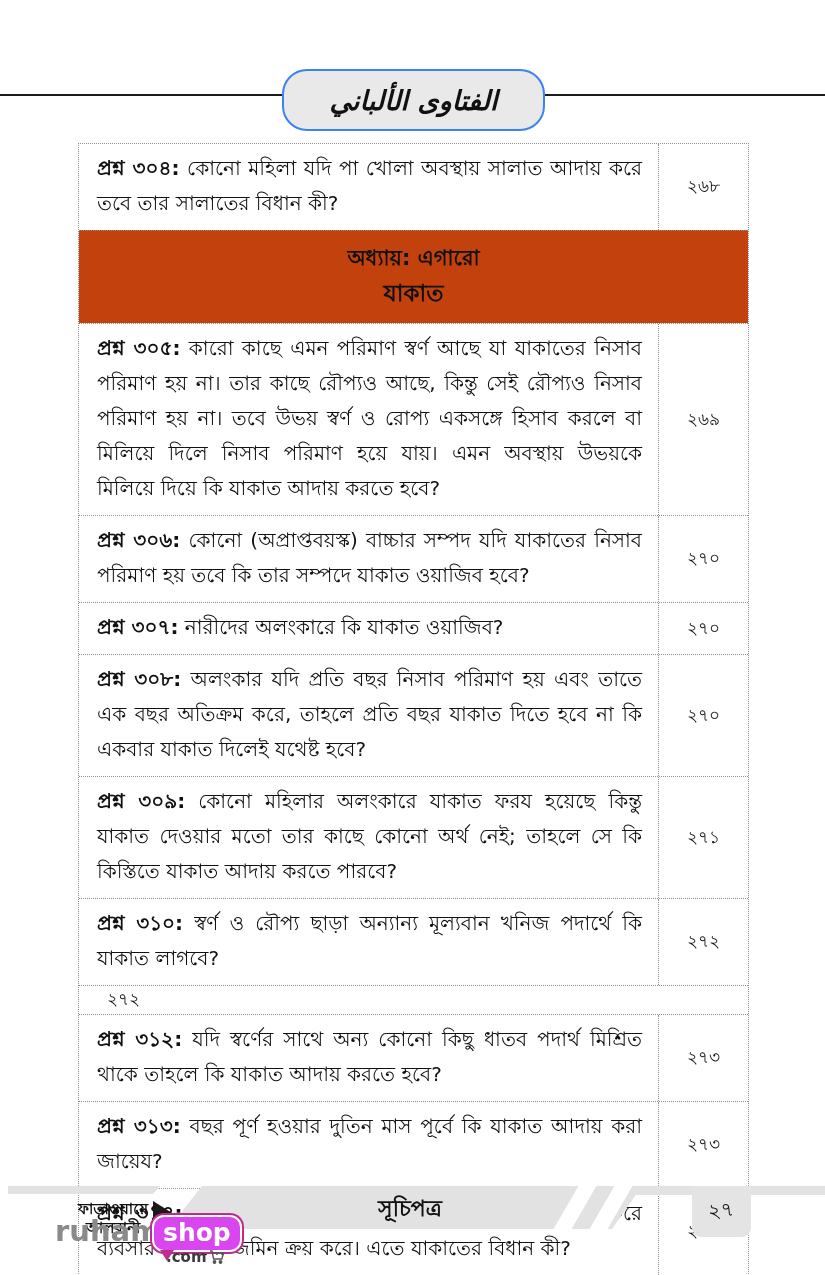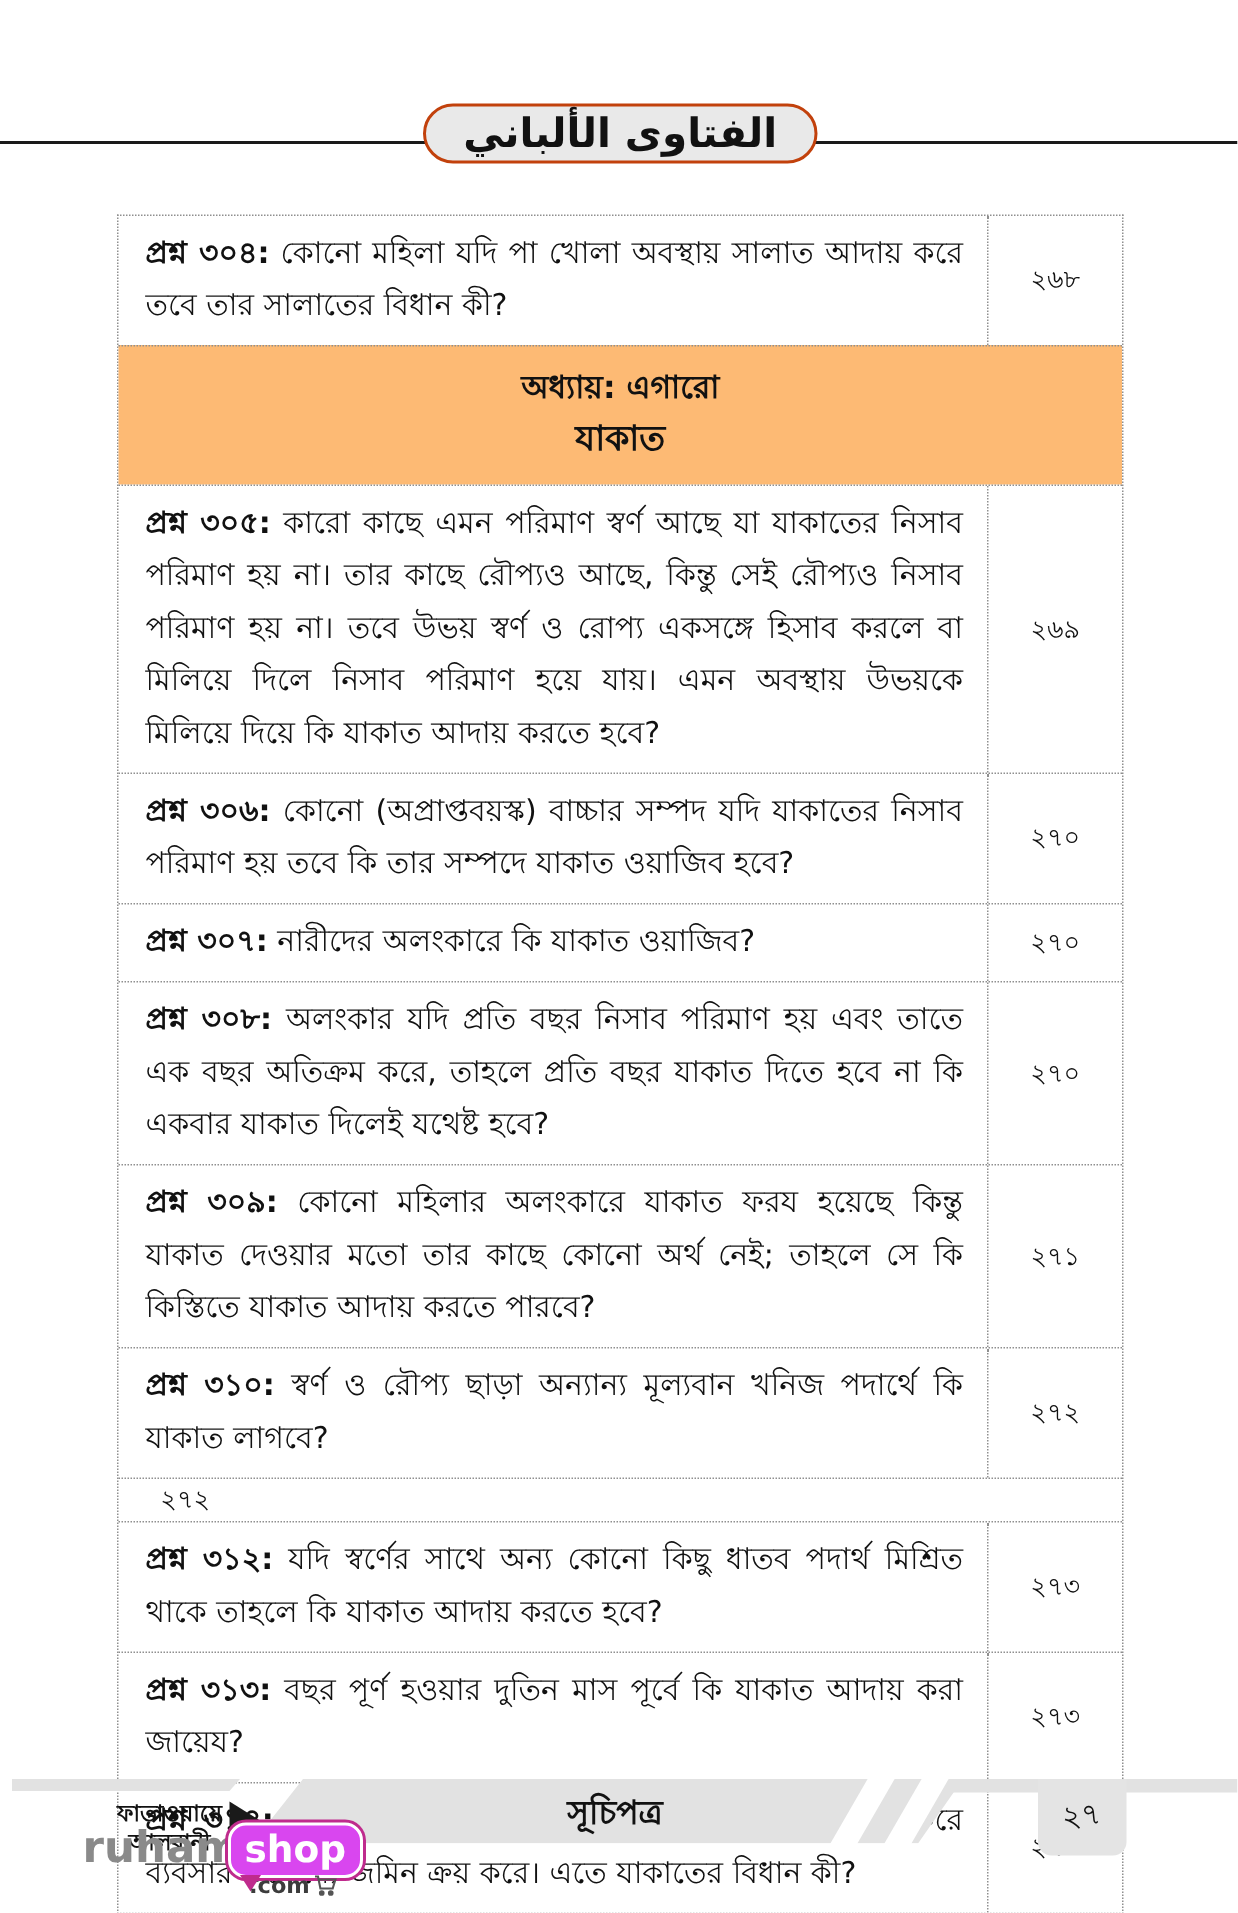--- a/index.html
+++ b/index.html
@@ -9,23 +9,23 @@
     color:#111;overflow:hidden;
   }
   .page{position:absolute;inset:0;}
 
   
   .header-rule{
     position:absolute;left:0;top:94px;width:825px;height:0;
     border-top:2px solid #1a1a1a;
   }
   .title-pill{
-    position:absolute;left:282px;top:69px;width:263px;height:40px;
-    background:#e9e9e9;border:2px solid #c2410c;border-radius:25px;
-    box-sizing:border-box;display:flex;align-items:center;justify-content:center;
+    position:absolute;left:282px;top:69px;width:263px;height:62px;
+    background:#e9e9e9;border:2px solid #3b82f6;border-radius:25px;
+    box-sizing:border-box;display:flex;align-items:center;justify-content:center;font-style:italic;
   }
   .title-pill span{
     font-size:27px;font-weight:700;direction:rtl;
     font-family:"DejaVu Sans",sans-serif;letter-spacing:-1px;
   }
 
   
   .toc{
     position:absolute;left:78px;top:143px;width:671px;
     border:1px dotted #8f8f8f;box-sizing:border-box;background:#fff;
@@ -35,21 +35,21 @@
   .q-cell{
     flex:1;padding:7px 16px 9px 18px;text-align:justify;
     font-size:20px;line-height:35px;border-right:1px dotted #8f8f8f;
   }
   .q-label{font-weight:700;}
   .p-cell{
     width:89px;display:flex;align-items:center;justify-content:center;
     font-size:17px;box-sizing:border-box;
   }
   .ch-row{
-    display:block;background:#fdba74;text-align:center;padding:10px 24px 12px;
+    display:block;background:#c2410c;text-align:center;padding:10px 24px 12px;
   }
   .ch-label{font-size:21px;font-weight:600;line-height:34px;}
   .ch-title{font-size:23px;font-weight:800;line-height:36px;}
 
   
   .rb{position:absolute;background:#e2e2e2;}
   .rb-left-thin{
     left:8px;top:1186px;width:152px;height:8px;
     clip-path:polygon(0 0,100% 0,calc(100% - 7px) 100%,0 100%);
   }

